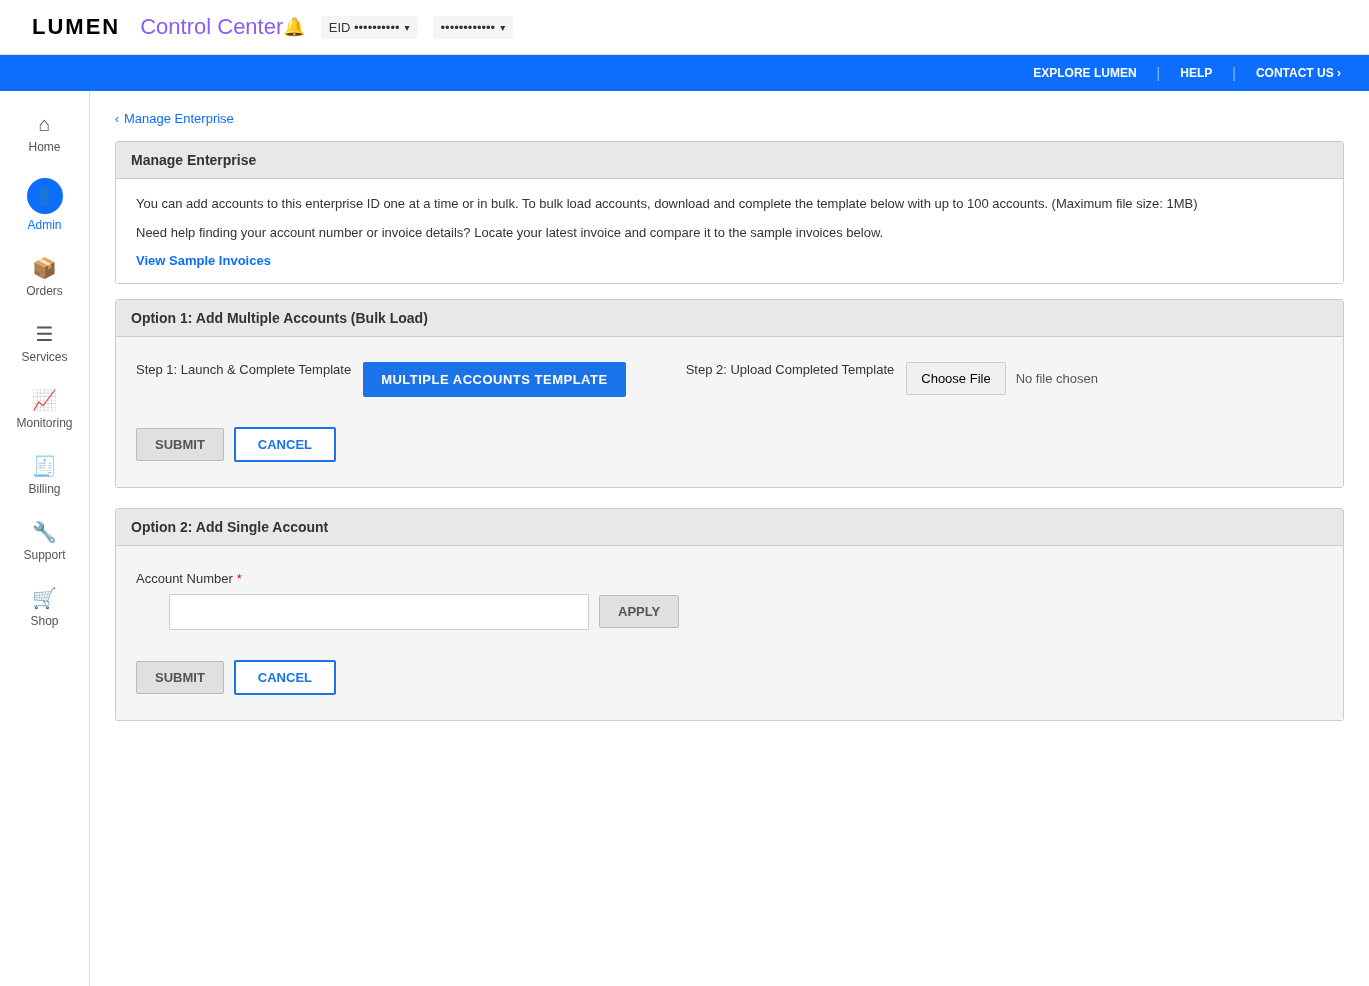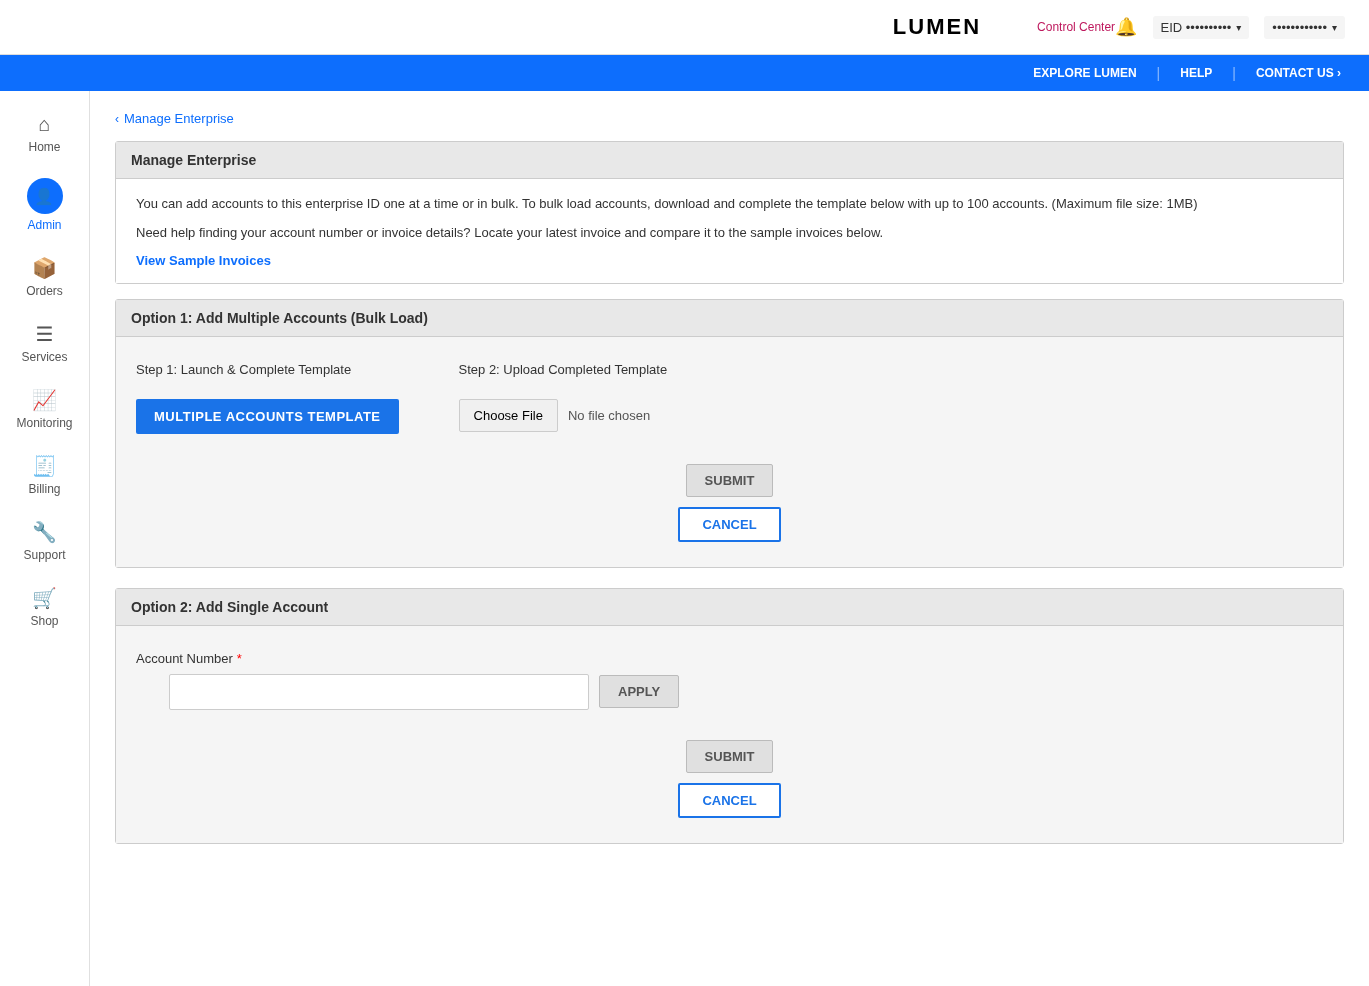--- a/index.html
+++ b/index.html
@@ -2,29 +2,29 @@
 <html><head>
   <meta charset="utf-8">
   <style>
     * { box-sizing: border-box; margin: 0; padding: 0; }
     body { font-family: Arial, sans-serif; font-size: 14px; color: #333; background: #fff; }
 
     
     .top-header {
       display: flex;
       align-items: center;
-      justify-content: flex-end;
-      padding: 0 24px;
+      justify-content: flex-start;
+      padding: 0 32px;
       height: 55px;
       border-bottom: 1px solid #ddd;
       background: #fff;
     }
     .header-left { display: flex; align-items: center; gap: 20px; }
     .logo { font-size: 22px; font-weight: bold; letter-spacing: 2px; color: #000; }
-    .app-title { font-size: 12px; color: #be185d; margin-left: 36px; }
+    .app-title { font-size: 22px; color: #8b5cf6; }
     .header-right { display: flex; align-items: center; gap: 15px; }
     .bell-icon { font-size: 18px; color: #555; cursor: pointer; }
     .eid-dropdown, .user-dropdown {
       display: flex; align-items: center; gap: 5px;
       font-size: 13px; color: #333; cursor: pointer;
       background: #f5f5f5; padding: 4px 8px; border-radius: 3px;
     }
     .chevron-down { font-size: 10px; }
 
     
@@ -139,21 +139,21 @@
     .option1-body {
       padding: 25px 20px;
       background: #f5f5f5;
     }
     .steps-row {
       display: flex;
       align-items: flex-start;
       gap: 60px;
       margin-bottom: 30px;
     }
-    .step-block { display: flex; flex-direction: column; gap: 22px; }
+    .step-block { display: flex; flex-direction: row; gap: 12px; }
     .step-label { font-size: 13px; color: #333; font-weight: 500; }
 
     .btn-template {
       background: #1a73e8;
       color: #fff;
       border: none;
       padding: 10px 18px;
       font-size: 13px;
       font-weight: bold;
       cursor: pointer;
@@ -173,21 +173,20 @@
       font-size: 13px;
       cursor: pointer;
       border-radius: 2px;
     }
     .no-file-text { font-size: 13px; color: #555; }
 
     .buttons-row {
       display: flex;
       gap: 10px;
       align-items: center;
-      flex-direction: column;
     }
     .btn-submit {
       background: #e0e0e0;
       border: 1px solid #bbb;
       padding: 8px 18px;
       font-size: 13px;
       color: #555;
       cursor: pointer;
       border-radius: 2px;
       font-weight: 600;

